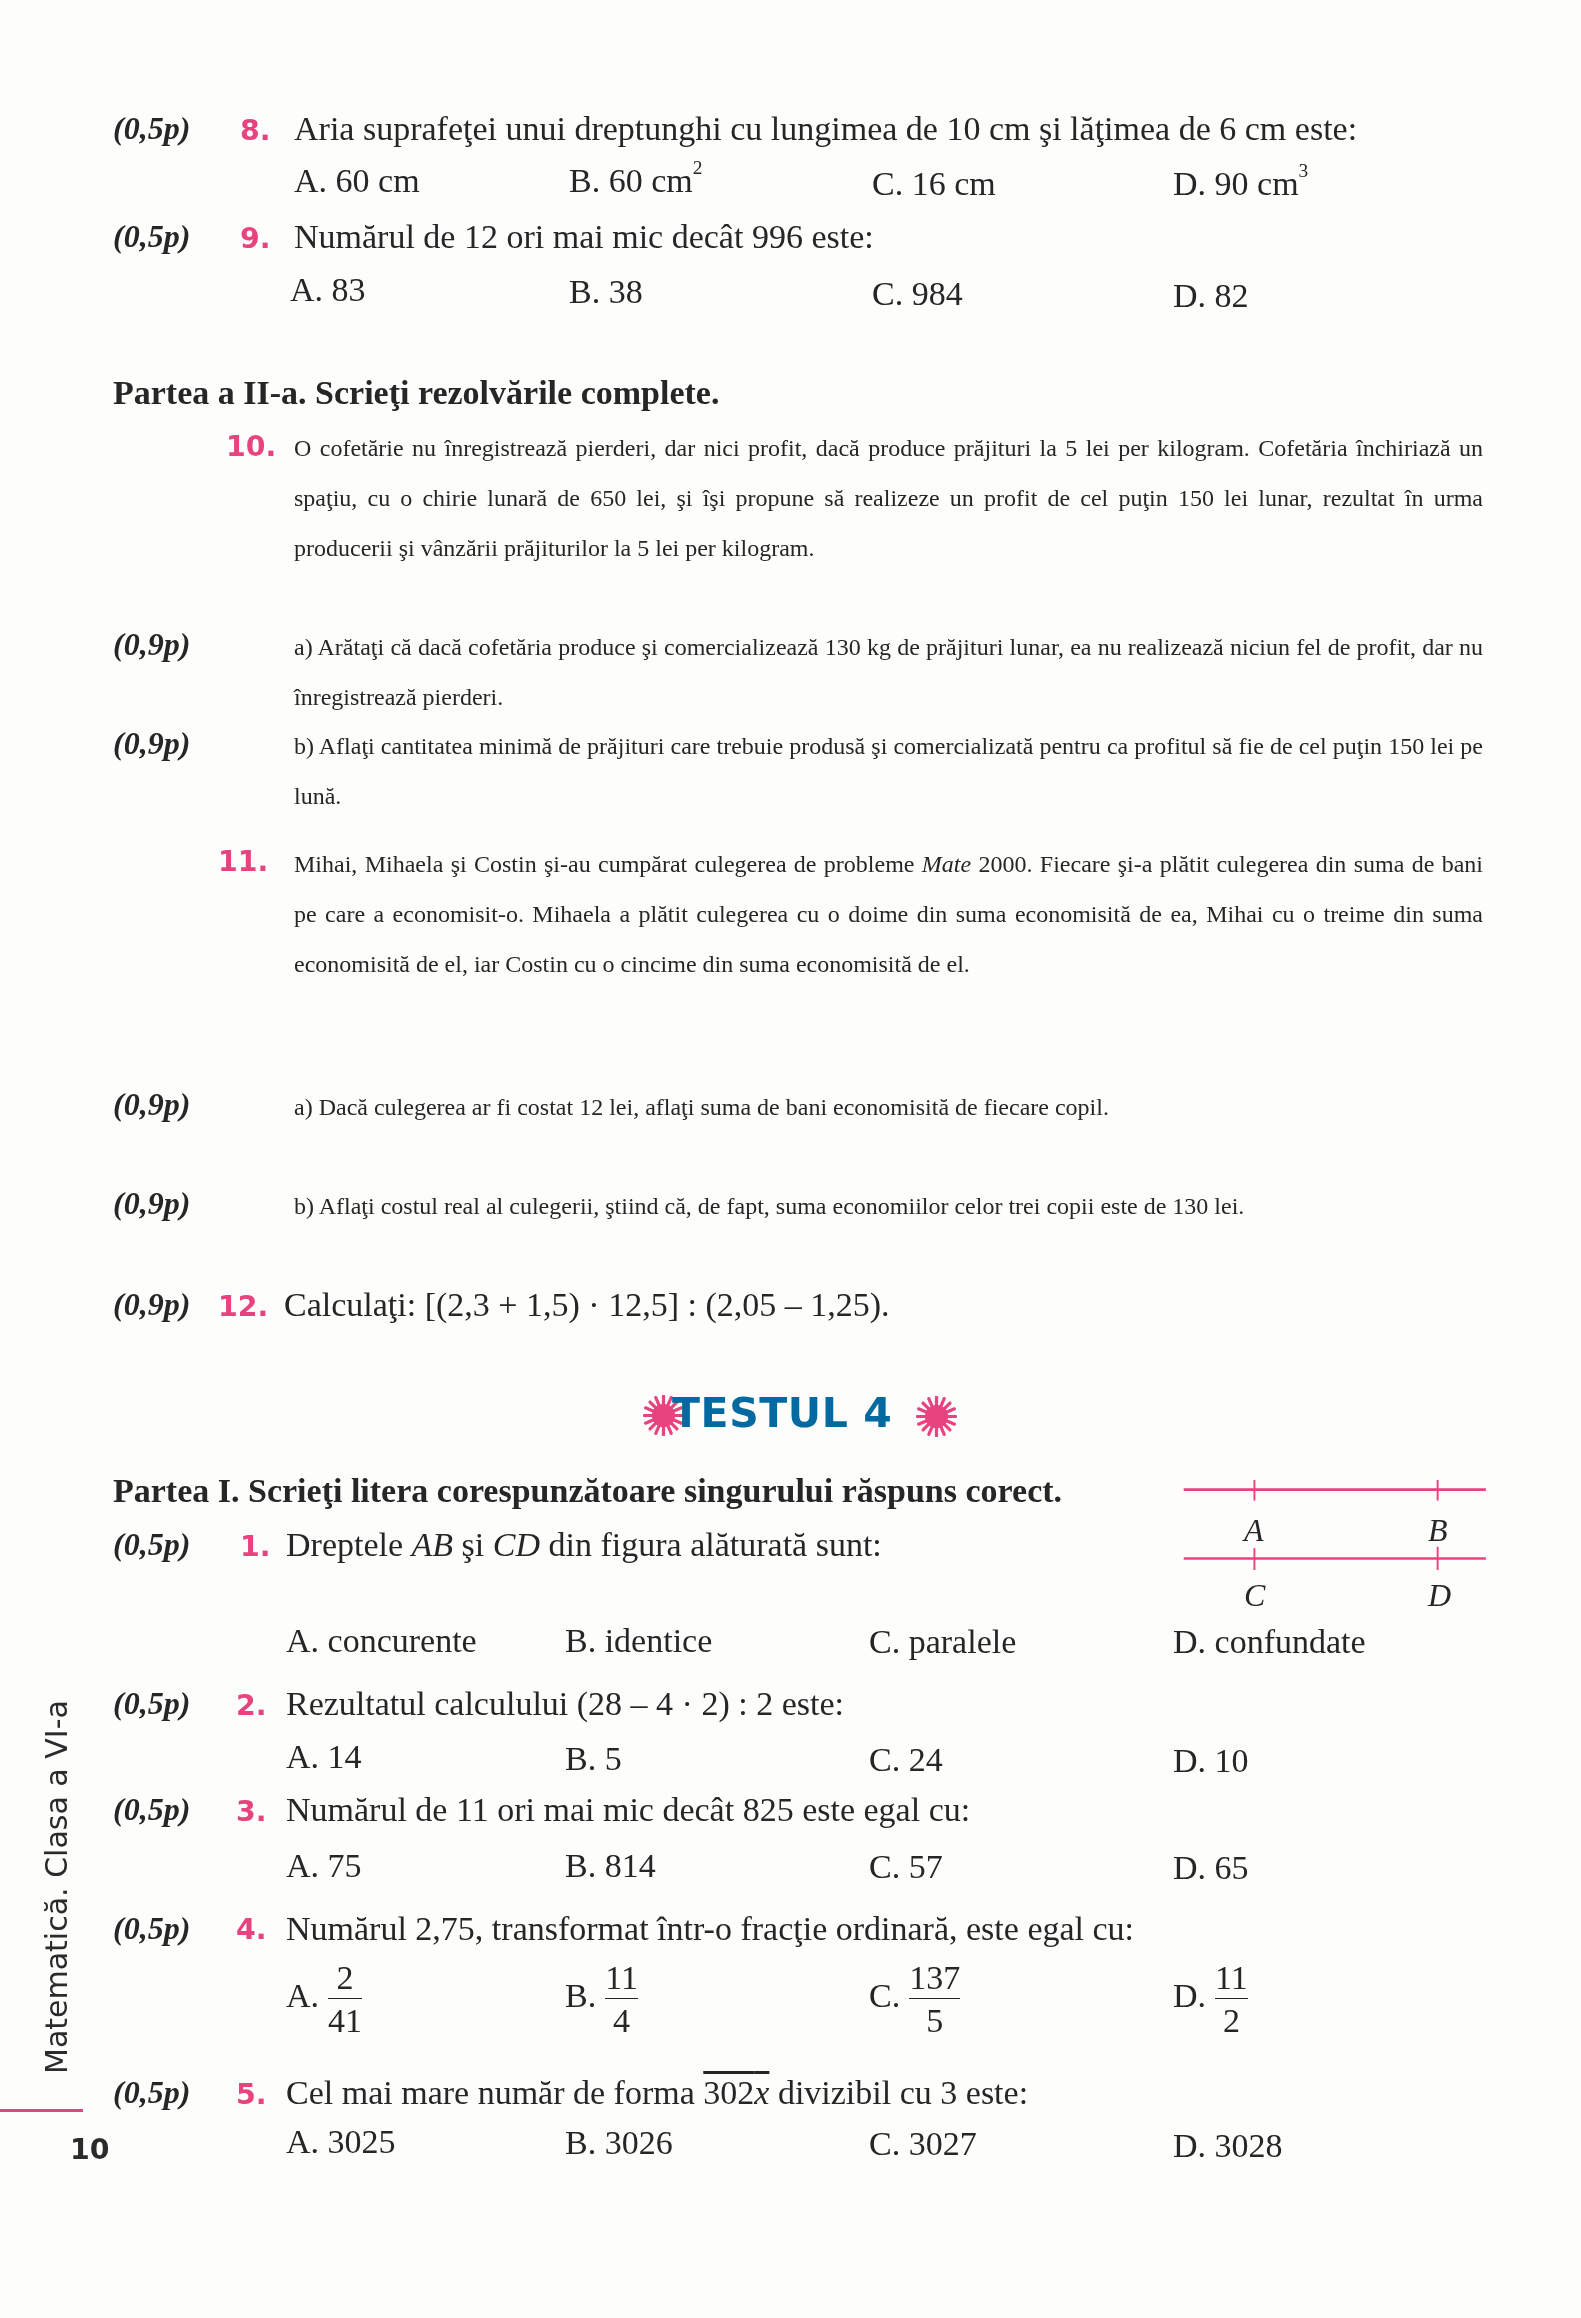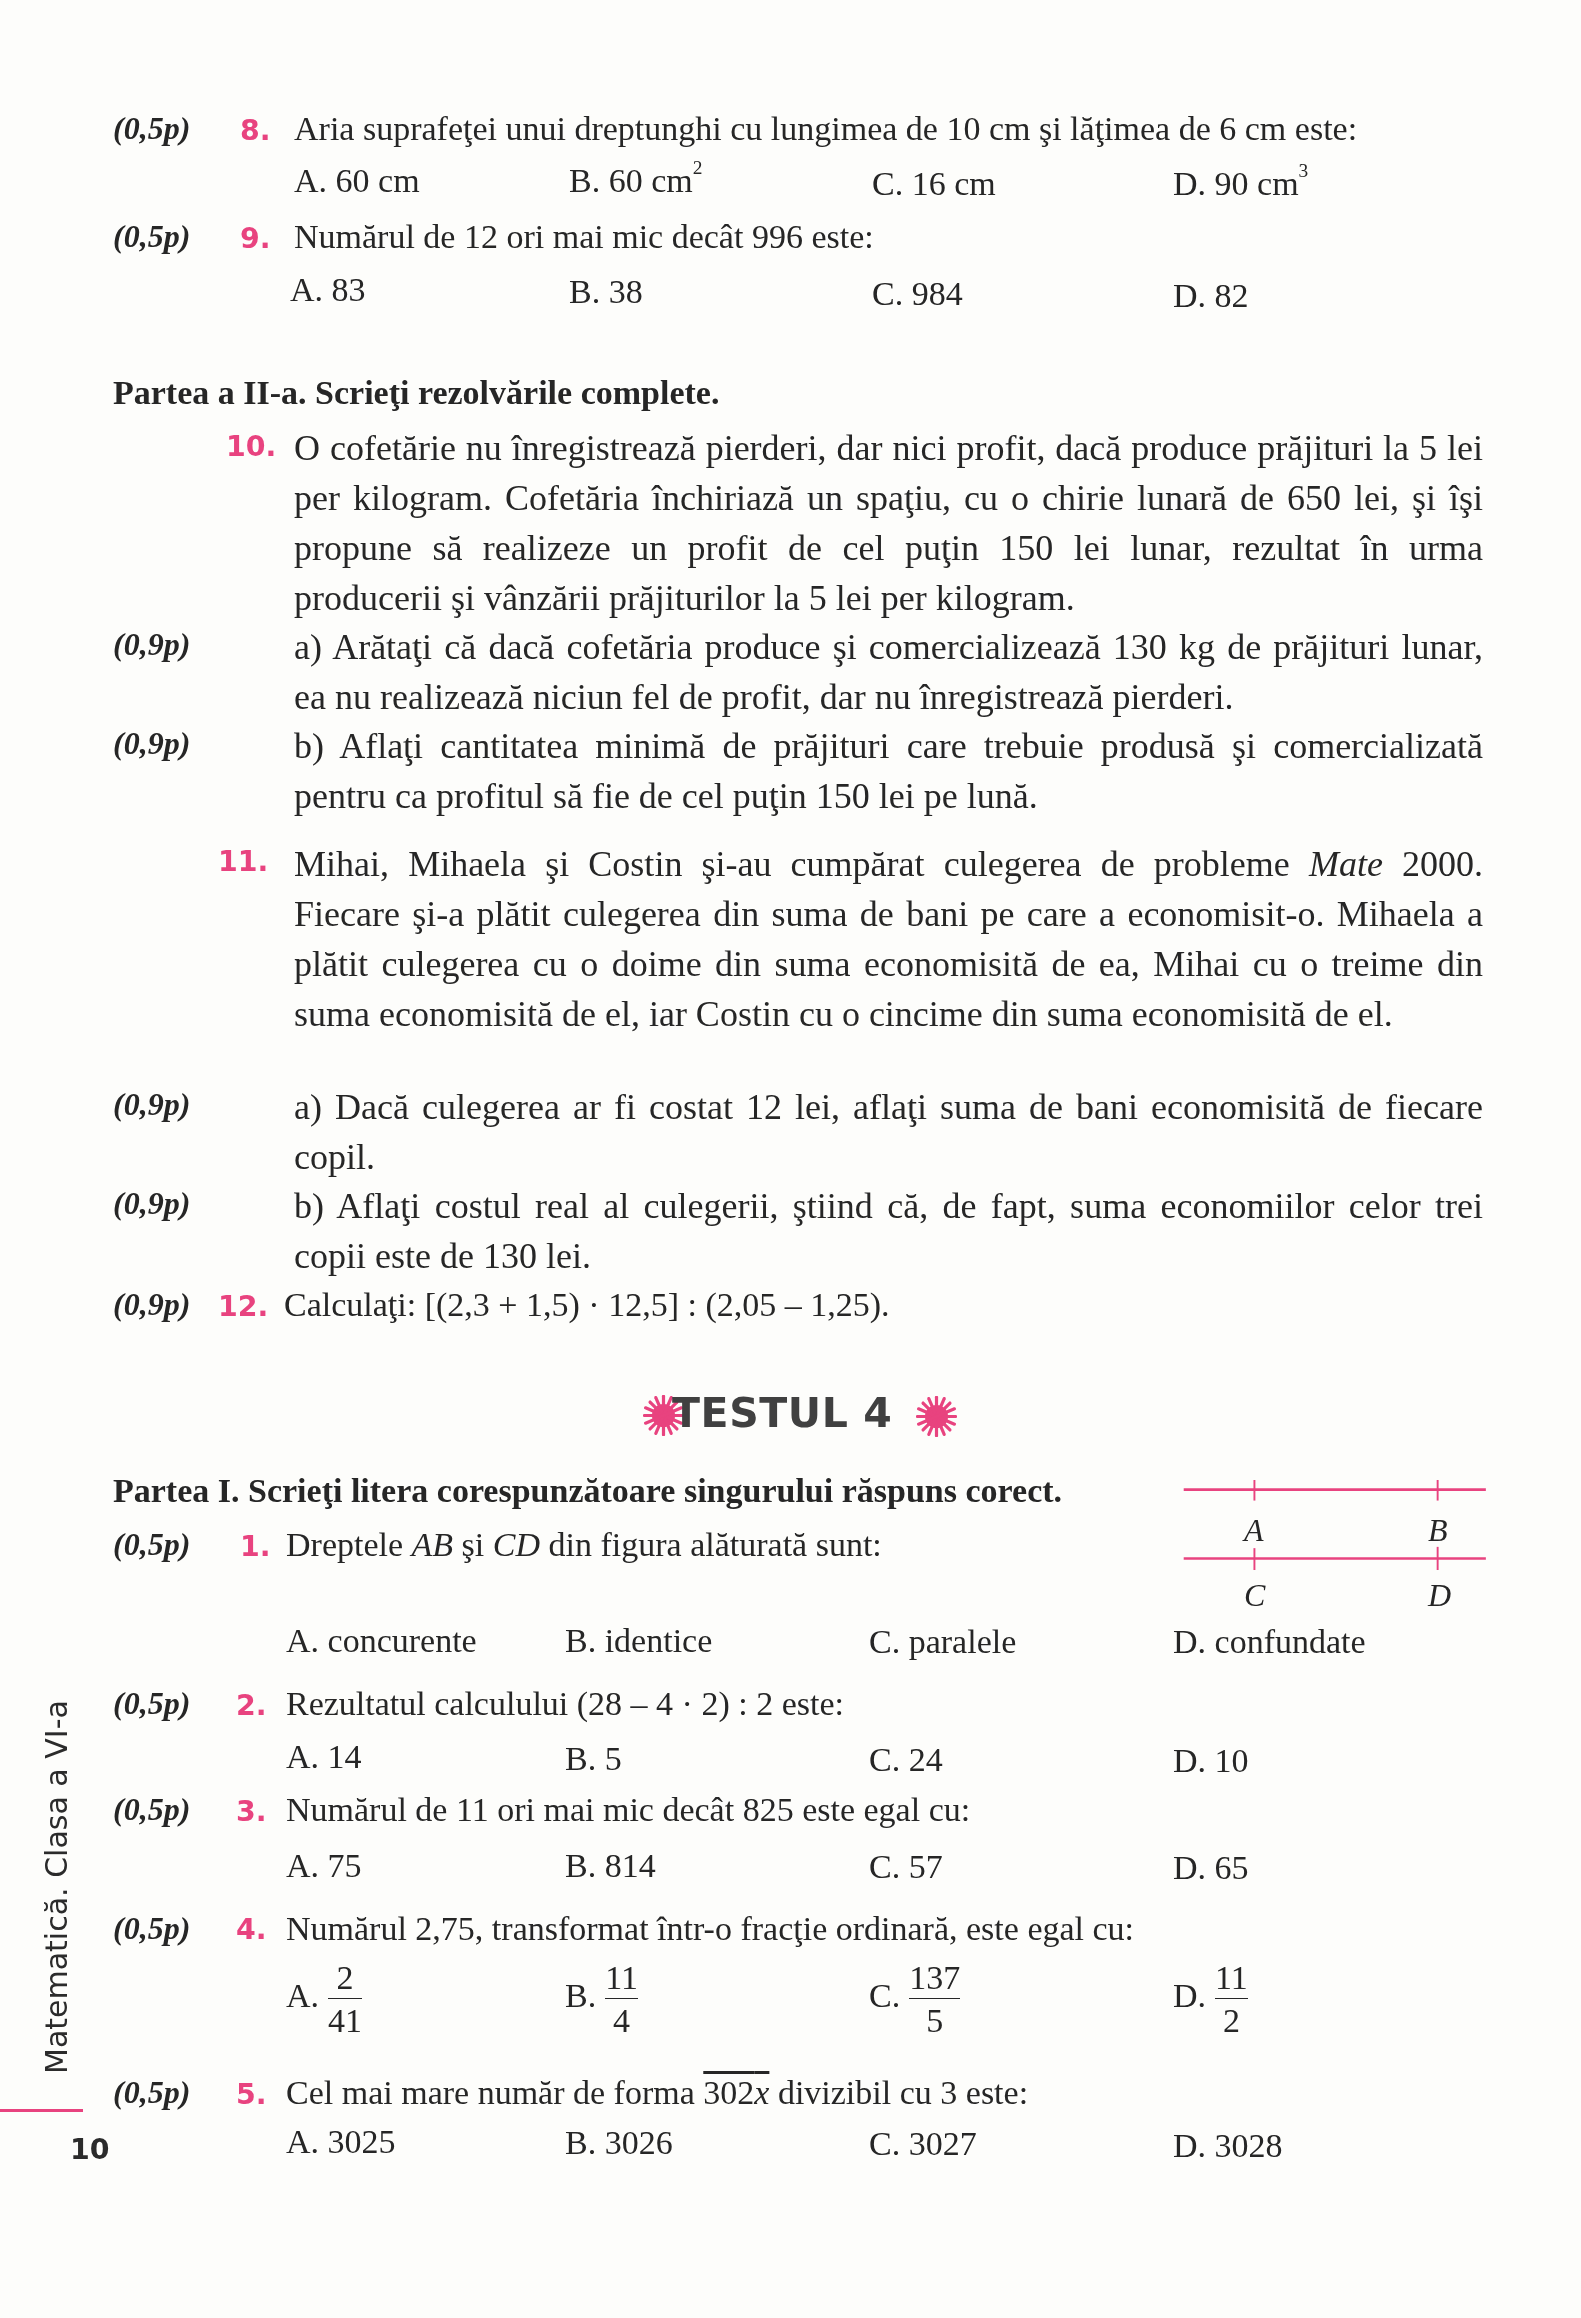--- a/index.html
+++ b/index.html
@@ -5,25 +5,25 @@
   html, body { margin: 0; padding: 0; }
   body {
     width: 1581px; height: 2319px; position: relative; overflow: hidden;
     background: #fdfdfb;
     font-family: "Liberation Serif", "DejaVu Serif", serif;
     color: #262626;
   }
   .abs { position: absolute; }
   .pts { font-style: italic; font-weight: bold; font-size: 32px; position: absolute; left: 113px; }
   .num { position: absolute; font-family: "DejaVu Sans", "Liberation Sans", sans-serif; font-weight: bold; font-size: 28.4px; color: #e8437f; }
-  .txt { position: absolute; left: 294px; font-size: 36px; line-height: 50px; width: 1189px; text-align: justify; }
+  .txt { position: absolute; left: 294px; font-size: 24px; line-height: 50px; width: 1189px; text-align: justify; }
   .row { position: absolute; font-size: 34px; white-space: nowrap; }
   .opt { position: absolute; font-size: 34px; white-space: nowrap; }
   .heading { position: absolute; left: 113px; font-size: 34px; font-weight: bold; white-space: nowrap; }
-  .test-title { position: absolute; left: 672px; top: 1389px; font-family: "DejaVu Sans", "Liberation Sans", sans-serif; font-weight: bold; font-size: 41px; color: #404040; letter-spacing: 0.6px; }
+  .test-title { position: absolute; left: 672px; top: 1389px; font-family: "DejaVu Sans", "Liberation Sans", sans-serif; font-weight: bold; font-size: 41px; color: #0369a1; letter-spacing: 0.6px; }
   .star { position: absolute; width: 41px; height: 41px; }
   .frac { display: inline-block; vertical-align: middle; text-align: center; margin-left: 9px; }
   .frac .n, .frac .d { display: block; font-size: 34px; line-height: 39px; }
   .frac .bar { display: block; border-top: 1.9px solid #262626; margin: 1.3px 0; }
   sup { font-size: 19.4px; vertical-align: 18px; line-height: 0; }
   .over { text-decoration: overline; }
   .ital { font-style: italic; }
   .side-text {
     position: absolute; left: 39px; top: 2074px;
     transform-origin: left top; transform: rotate(-90deg);

